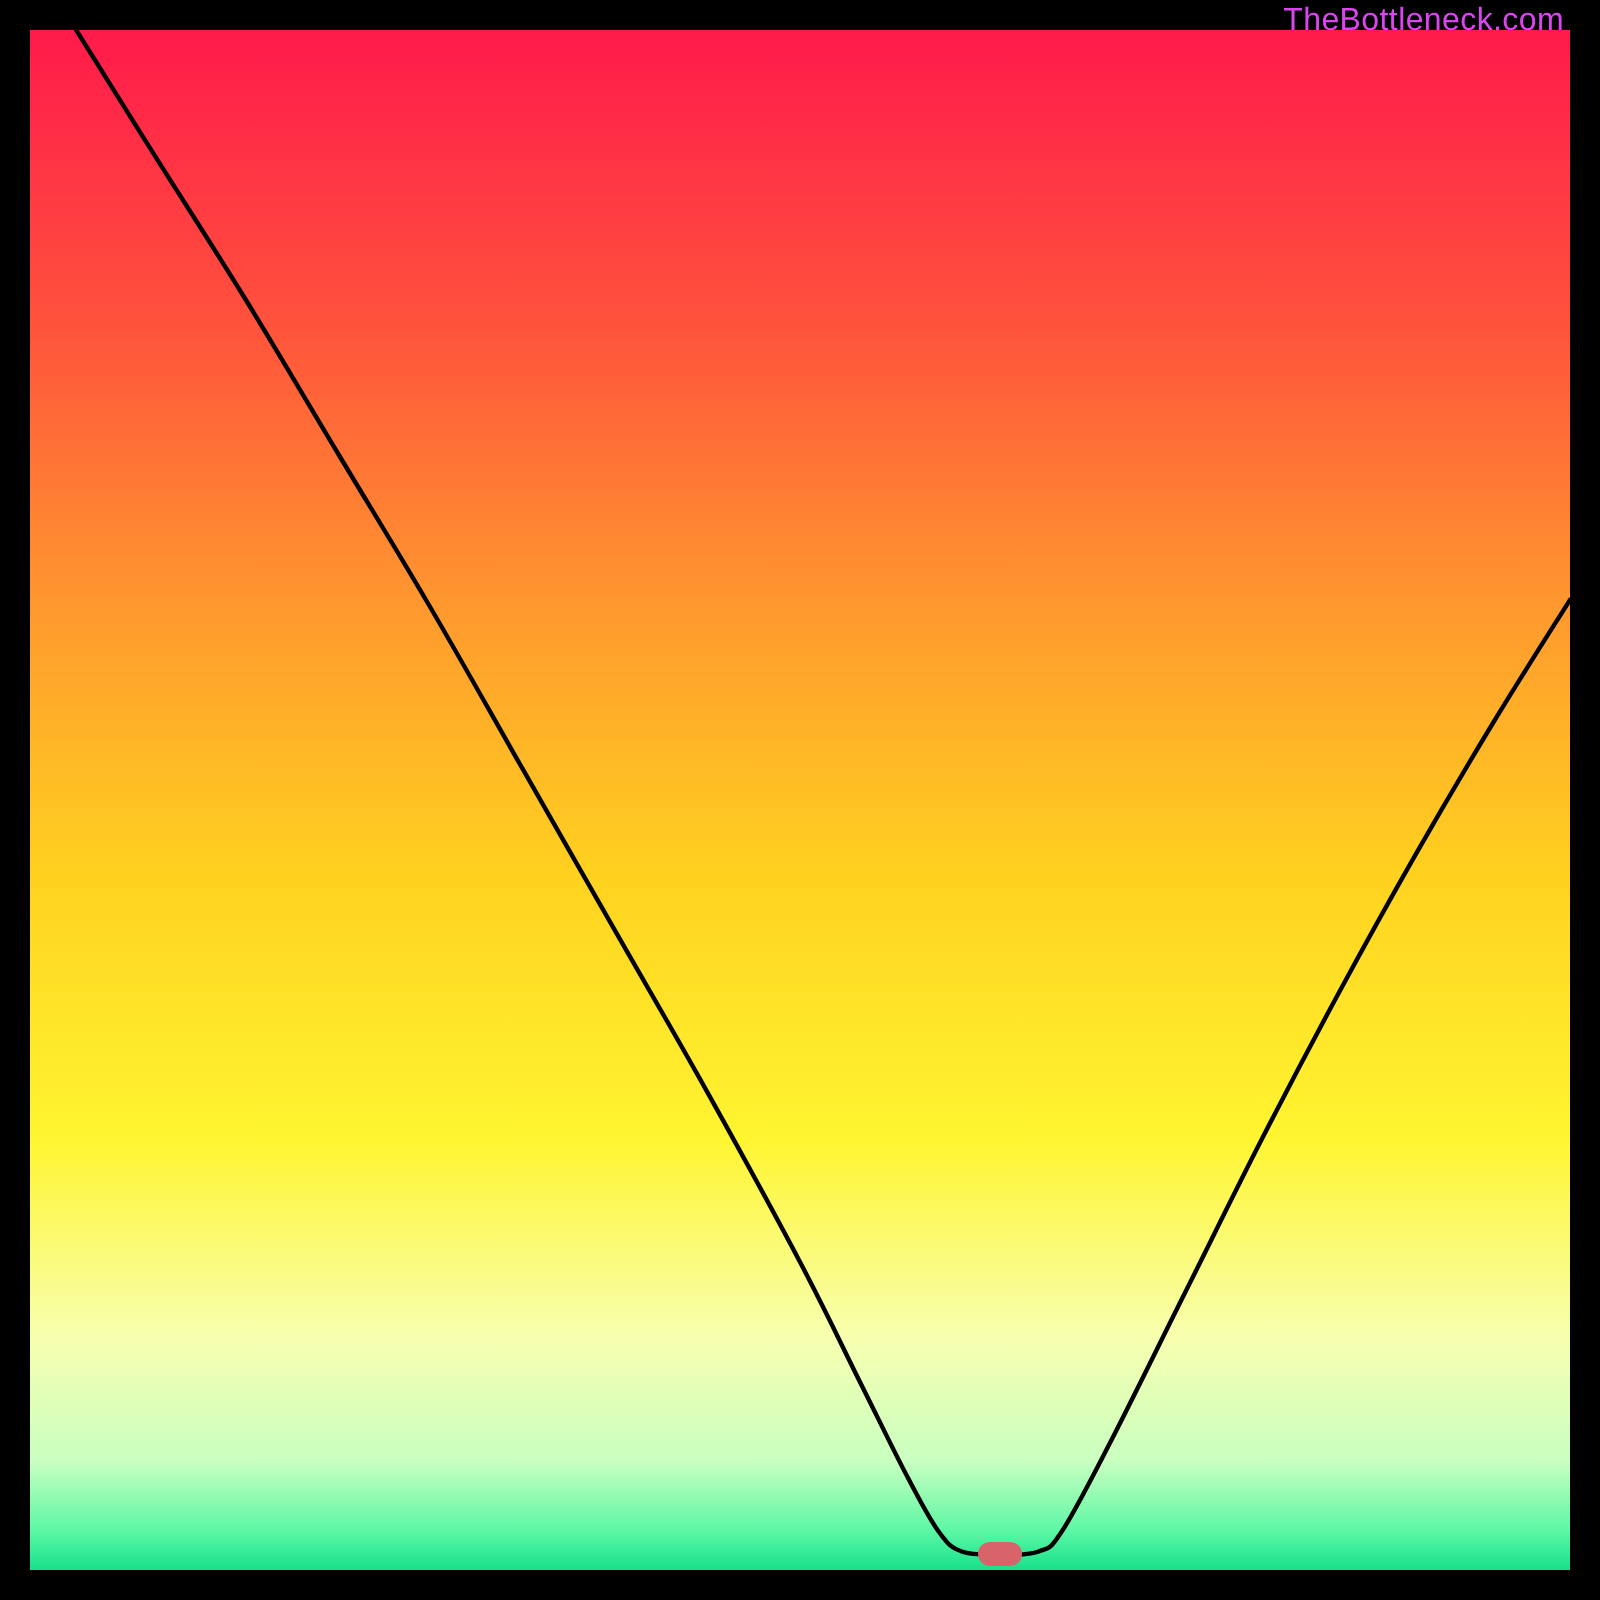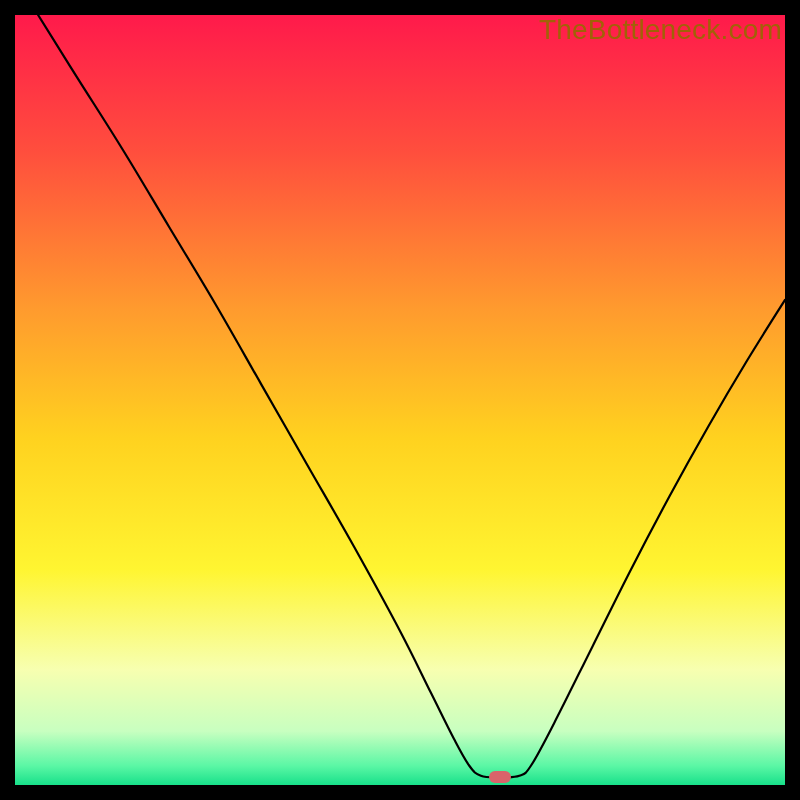--- a/index.html
+++ b/index.html
@@ -21,24 +21,24 @@
   }
   .plot {
     position: absolute;
     left: 0;
     top: 0;
     width: 770px;
     height: 770px;
   }
   .watermark {
     position: absolute;
-    top: 14px;
+    top: 2px;
     right: 18px;
-    color: #a16207;
-    font-size: 28px;
+    color: #d946ef;
+    font-size: 16px;
     font-weight: 500;
     letter-spacing: 0.2px;
     user-select: none;
   }
   .marker {
     position: absolute;
     width: 22px;
     height: 12px;
     border-radius: 6px;
     transform: translate(-50%, -50%);

